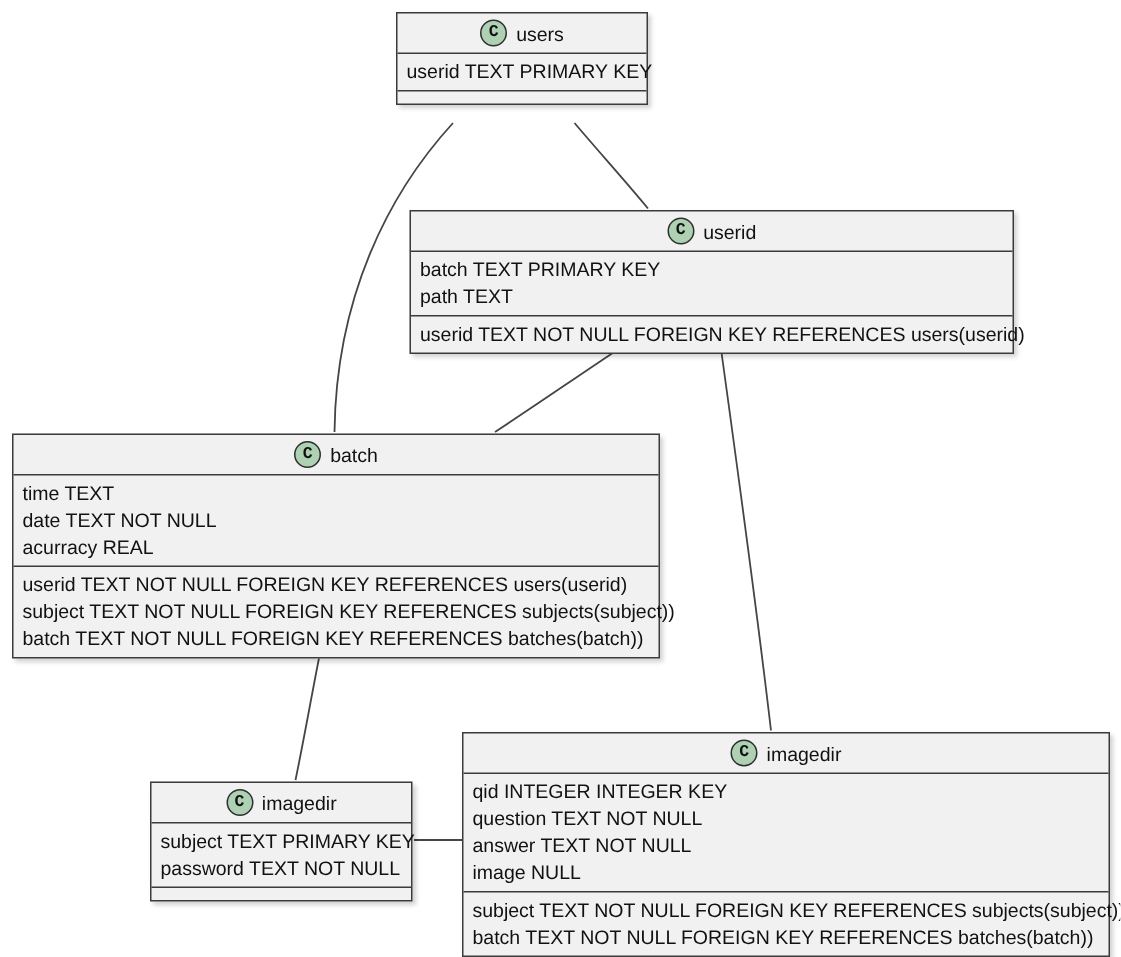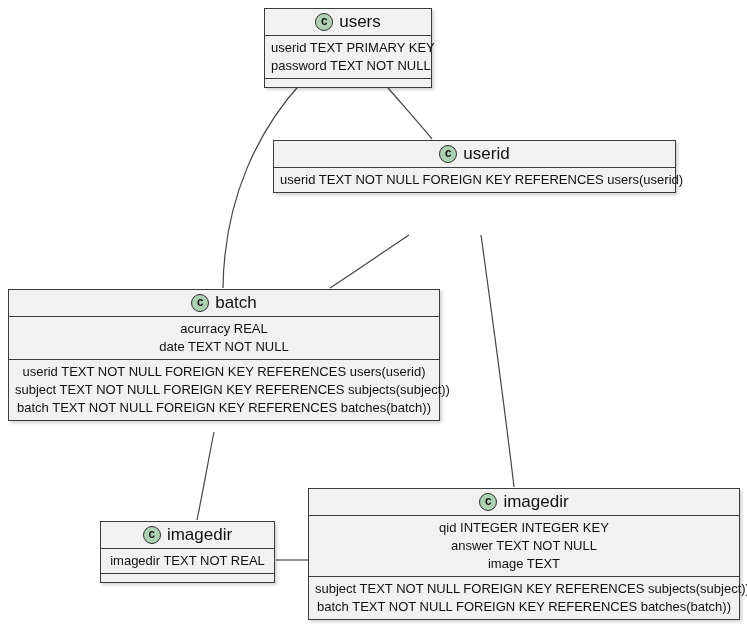--- a/index.html
+++ b/index.html
@@ -49,25 +49,24 @@
     display: flex;
     align-items: center;
     justify-content: center;
     font-family: "Liberation Mono", monospace;
     font-weight: bold;
     font-size: 11px;
     line-height: 1;
     color: #111;
     flex: 0 0 auto;
   }
-  .entity-title { font-size: 17px; }
+  .entity-title { font-size: 13px; }
   .compartment {
     border-top: 1px solid var(--entity-border);
     padding: 3px 6px;
-    text-align: center;
   }
   .compartment .line {
     line-height: 18px;
     white-space: nowrap;
   }
   .empty-compartment {
     border-top: 1px solid var(--entity-border);
     height: 8px;
   }
   
@@ -91,71 +90,77 @@
     <path d="M276,560 L308,560"></path>
   </svg>
 
   <div class="entity" id="entity-users">
     <div class="entity-header">
       <span class="circle-c">C</span>
       <span class="entity-title">users</span>
     </div>
     <div class="compartment">
       <div class="line">userid TEXT PRIMARY KEY</div>
-      <div class="line">password TEXT NOT NULL</div>
     </div>
     <div class="empty-compartment"></div>
   </div>
 
   <div class="entity" id="entity-batches">
     <div class="entity-header">
       <span class="circle-c">C</span>
       <span class="entity-title">userid</span>
+    </div>
+    <div class="compartment">
+      <div class="line">batch TEXT PRIMARY KEY</div>
+      <div class="line">path TEXT</div>
     </div>
     <div class="compartment">
       <div class="line">userid TEXT NOT NULL FOREIGN KEY REFERENCES users(userid)</div>
     </div>
   </div>
 
   <div class="entity" id="entity-stats">
     <div class="entity-header">
       <span class="circle-c">C</span>
       <span class="entity-title">batch</span>
     </div>
     <div class="compartment">
+      <div class="line">time TEXT</div>
+      <div class="line">date TEXT NOT NULL</div>
       <div class="line">acurracy REAL</div>
-      <div class="line">date TEXT NOT NULL</div>
     </div>
     <div class="compartment">
       <div class="line">userid TEXT NOT NULL FOREIGN KEY REFERENCES users(userid)</div>
       <div class="line">subject TEXT NOT NULL FOREIGN KEY REFERENCES subjects(subject))</div>
       <div class="line">batch TEXT NOT NULL FOREIGN KEY REFERENCES batches(batch))</div>
     </div>
   </div>
 
   <div class="entity" id="entity-subjects">
     <div class="entity-header">
       <span class="circle-c">C</span>
       <span class="entity-title">imagedir</span>
     </div>
     <div class="compartment">
-      <div class="line">imagedir TEXT NOT REAL</div>
+      <div class="line">subject TEXT PRIMARY KEY</div>
+      <div class="line">password TEXT NOT NULL</div>
     </div>
     <div class="empty-compartment"></div>
   </div>
 
   <div class="entity" id="entity-questions">
     <div class="entity-header">
       <span class="circle-c">C</span>
       <span class="entity-title">imagedir</span>
     </div>
     <div class="compartment">
       <div class="line">qid INTEGER INTEGER KEY</div>
+      <div class="line">question TEXT NOT NULL</div>
       <div class="line">answer TEXT NOT NULL</div>
-      <div class="line">image TEXT</div>
+      <div class="line">image NULL</div>
     </div>
     <div class="compartment">
       <div class="line">subject TEXT NOT NULL FOREIGN KEY REFERENCES subjects(subject))</div>
       <div class="line">batch TEXT NOT NULL FOREIGN KEY REFERENCES batches(batch))</div>
     </div>
   </div>
 
 </div>
 
 </body></html>

